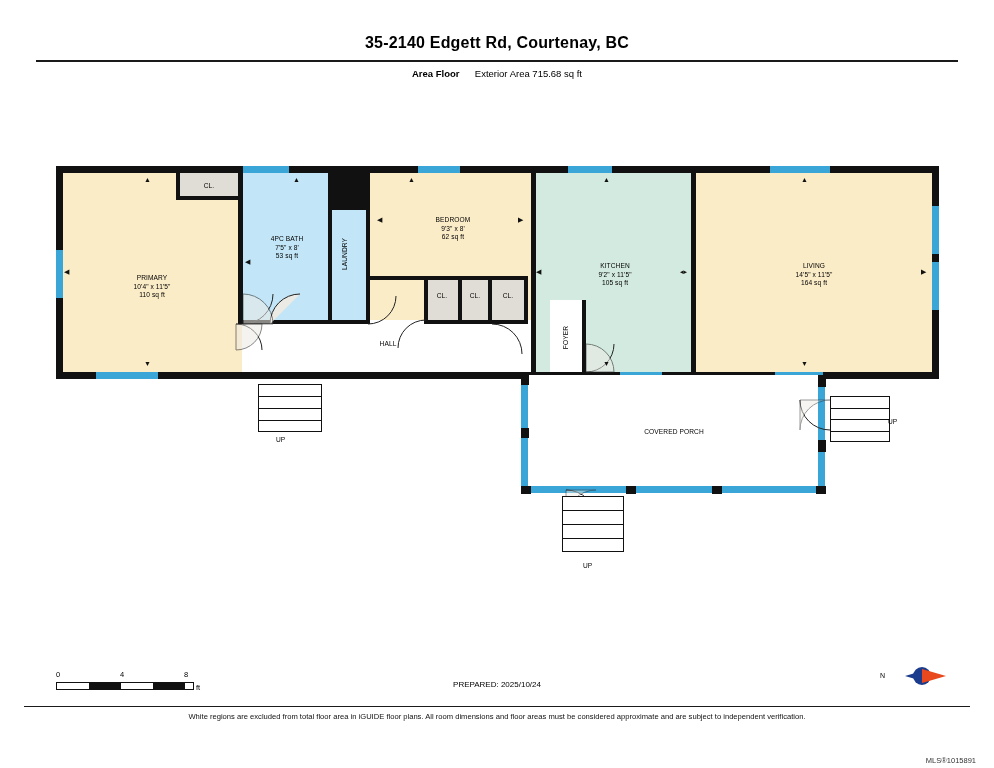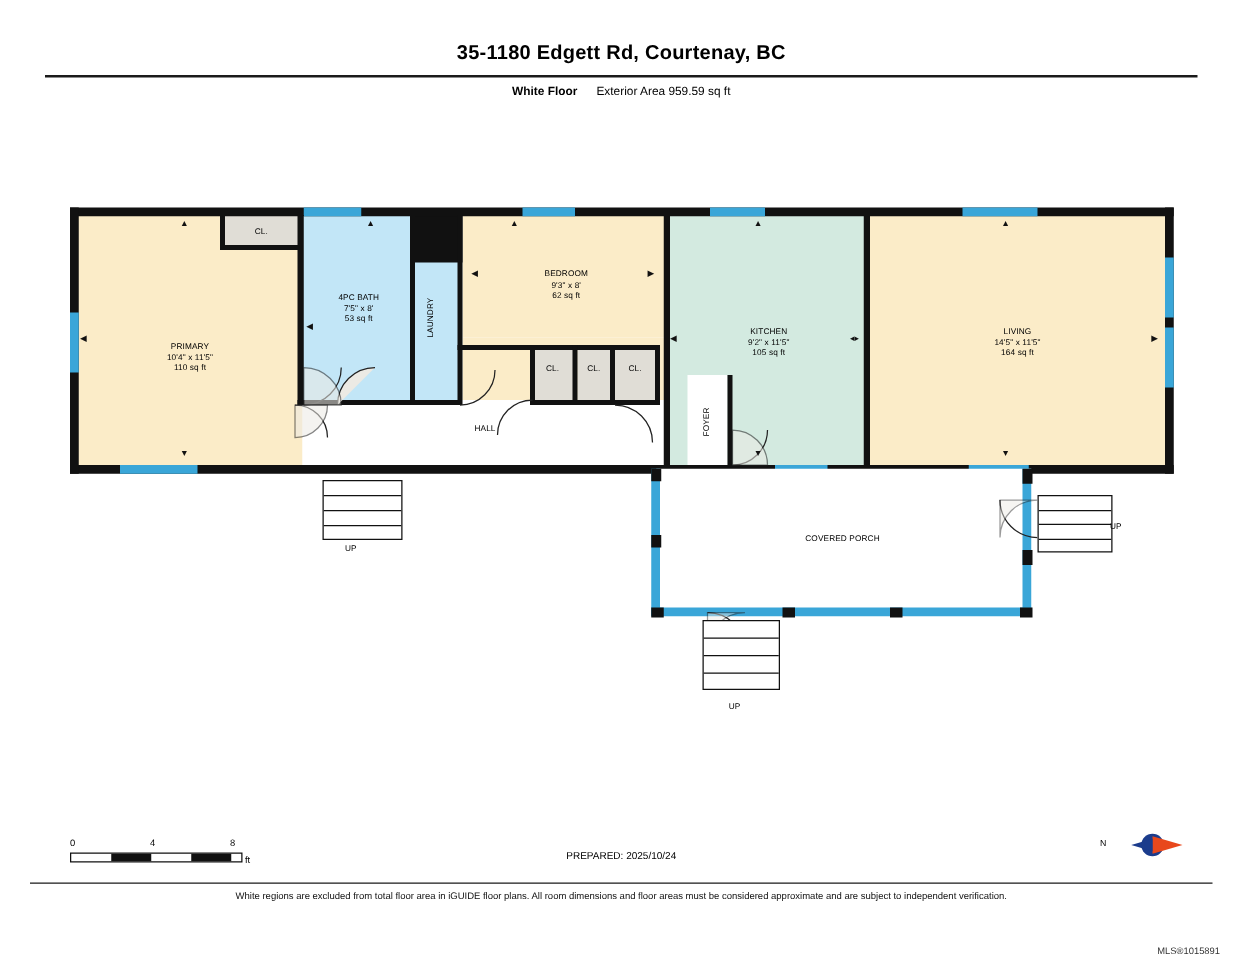--- a/index.html
+++ b/index.html
@@ -60,26 +60,26 @@
   .compass{position:absolute;left:880px;top:662px;width:70px;height:30px;}
   .nlbl{position:absolute;left:0;top:10px;font-size:7px;}
 
   .botrule{position:absolute;left:24px;top:706px;width:946px;height:1px;background:#1a1a1a;}
   .disclaimer{position:absolute;left:0;top:712px;width:994px;text-align:center;font-size:7.6px;color:#111;}
   .mls{position:absolute;right:18px;top:756px;font-size:7.5px;color:#333;}
 </style>
 </head>
 <body>
 
-<div class="title">35-1180 Edgett Rd, Courtenay, BC</div>
+<div class="title">35-2140 Edgett Rd, Courtenay, BC</div>
 <div class="rule"></div>
 <div class="subhead">
-  <span class="b">White Floor</span>
+  <span class="b">Area Floor</span>
   <span class="sp"></span>
-  <span>Exterior Area 959.59 sq ft</span>
+  <span>Exterior Area 715.68 sq ft</span>
 </div>
 
 <div class="plan">
 
   <div class="room cream" style="left:62px;top:172px;width:180px;height:200px;"></div>
 
   <div class="room bathblue" style="left:242px;top:172px;width:90px;height:148px;"></div>
 
   <div class="room bathblue" style="left:332px;top:172px;width:38px;height:148px;"></div>
 

